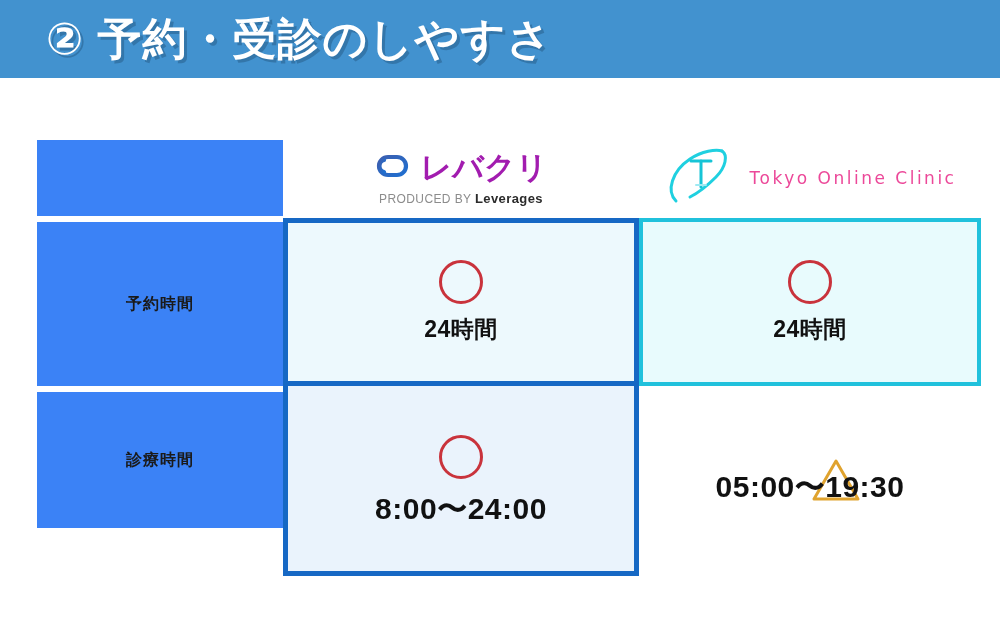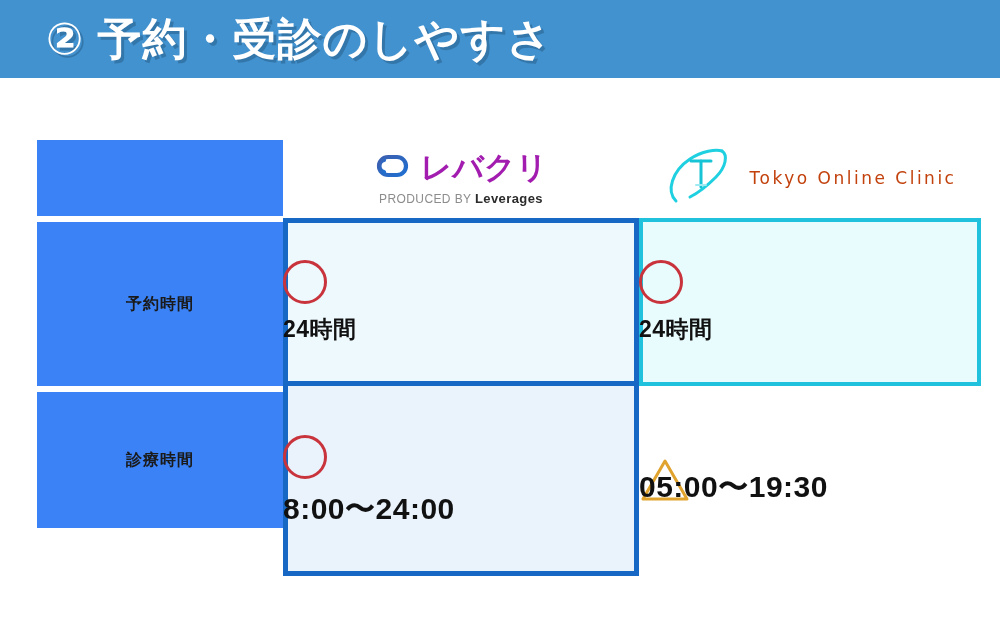--- a/index.html
+++ b/index.html
@@ -102,21 +102,21 @@
     letter-spacing: 0.4px;
     white-space: nowrap;
   }
   .logo-sub b {
     color: #2b2b2b;
     font-weight: bold;
     font-size: 13px;
   }
   .logo-toc-text {
     font-size: 17px;
-    color: #c2410c;
+    color: #ec4899;
     letter-spacing: 2.5px;
     white-space: nowrap;
     font-family: "DejaVu Sans", sans-serif;
   }
 
   
   .hl-box {
     position: absolute;
     box-sizing: border-box;
   }
@@ -152,21 +152,21 @@
     width: 356px;
     height: 5px;
     background: #1668c4;
   }
 
   
   .data-cell {
     position: absolute;
     display: flex;
     flex-direction: column;
-    align-items: flex-start;
+    align-items: center;
     justify-content: center;
   }
   .data-cell.r1c1 { left: 283px; top: 144px; width: 356px; height: 160px; }
   .data-cell.r1c2 { left: 639px; top: 144px; width: 342px; height: 160px; }
   .data-cell.r2c1 { left: 283px; top: 314px; width: 356px; height: 180px; }
   .data-cell.r2c2 { left: 639px; top: 314px; width: 342px; height: 180px; }
 
   .mark-circle {
     width: 44px;
     height: 44px;

